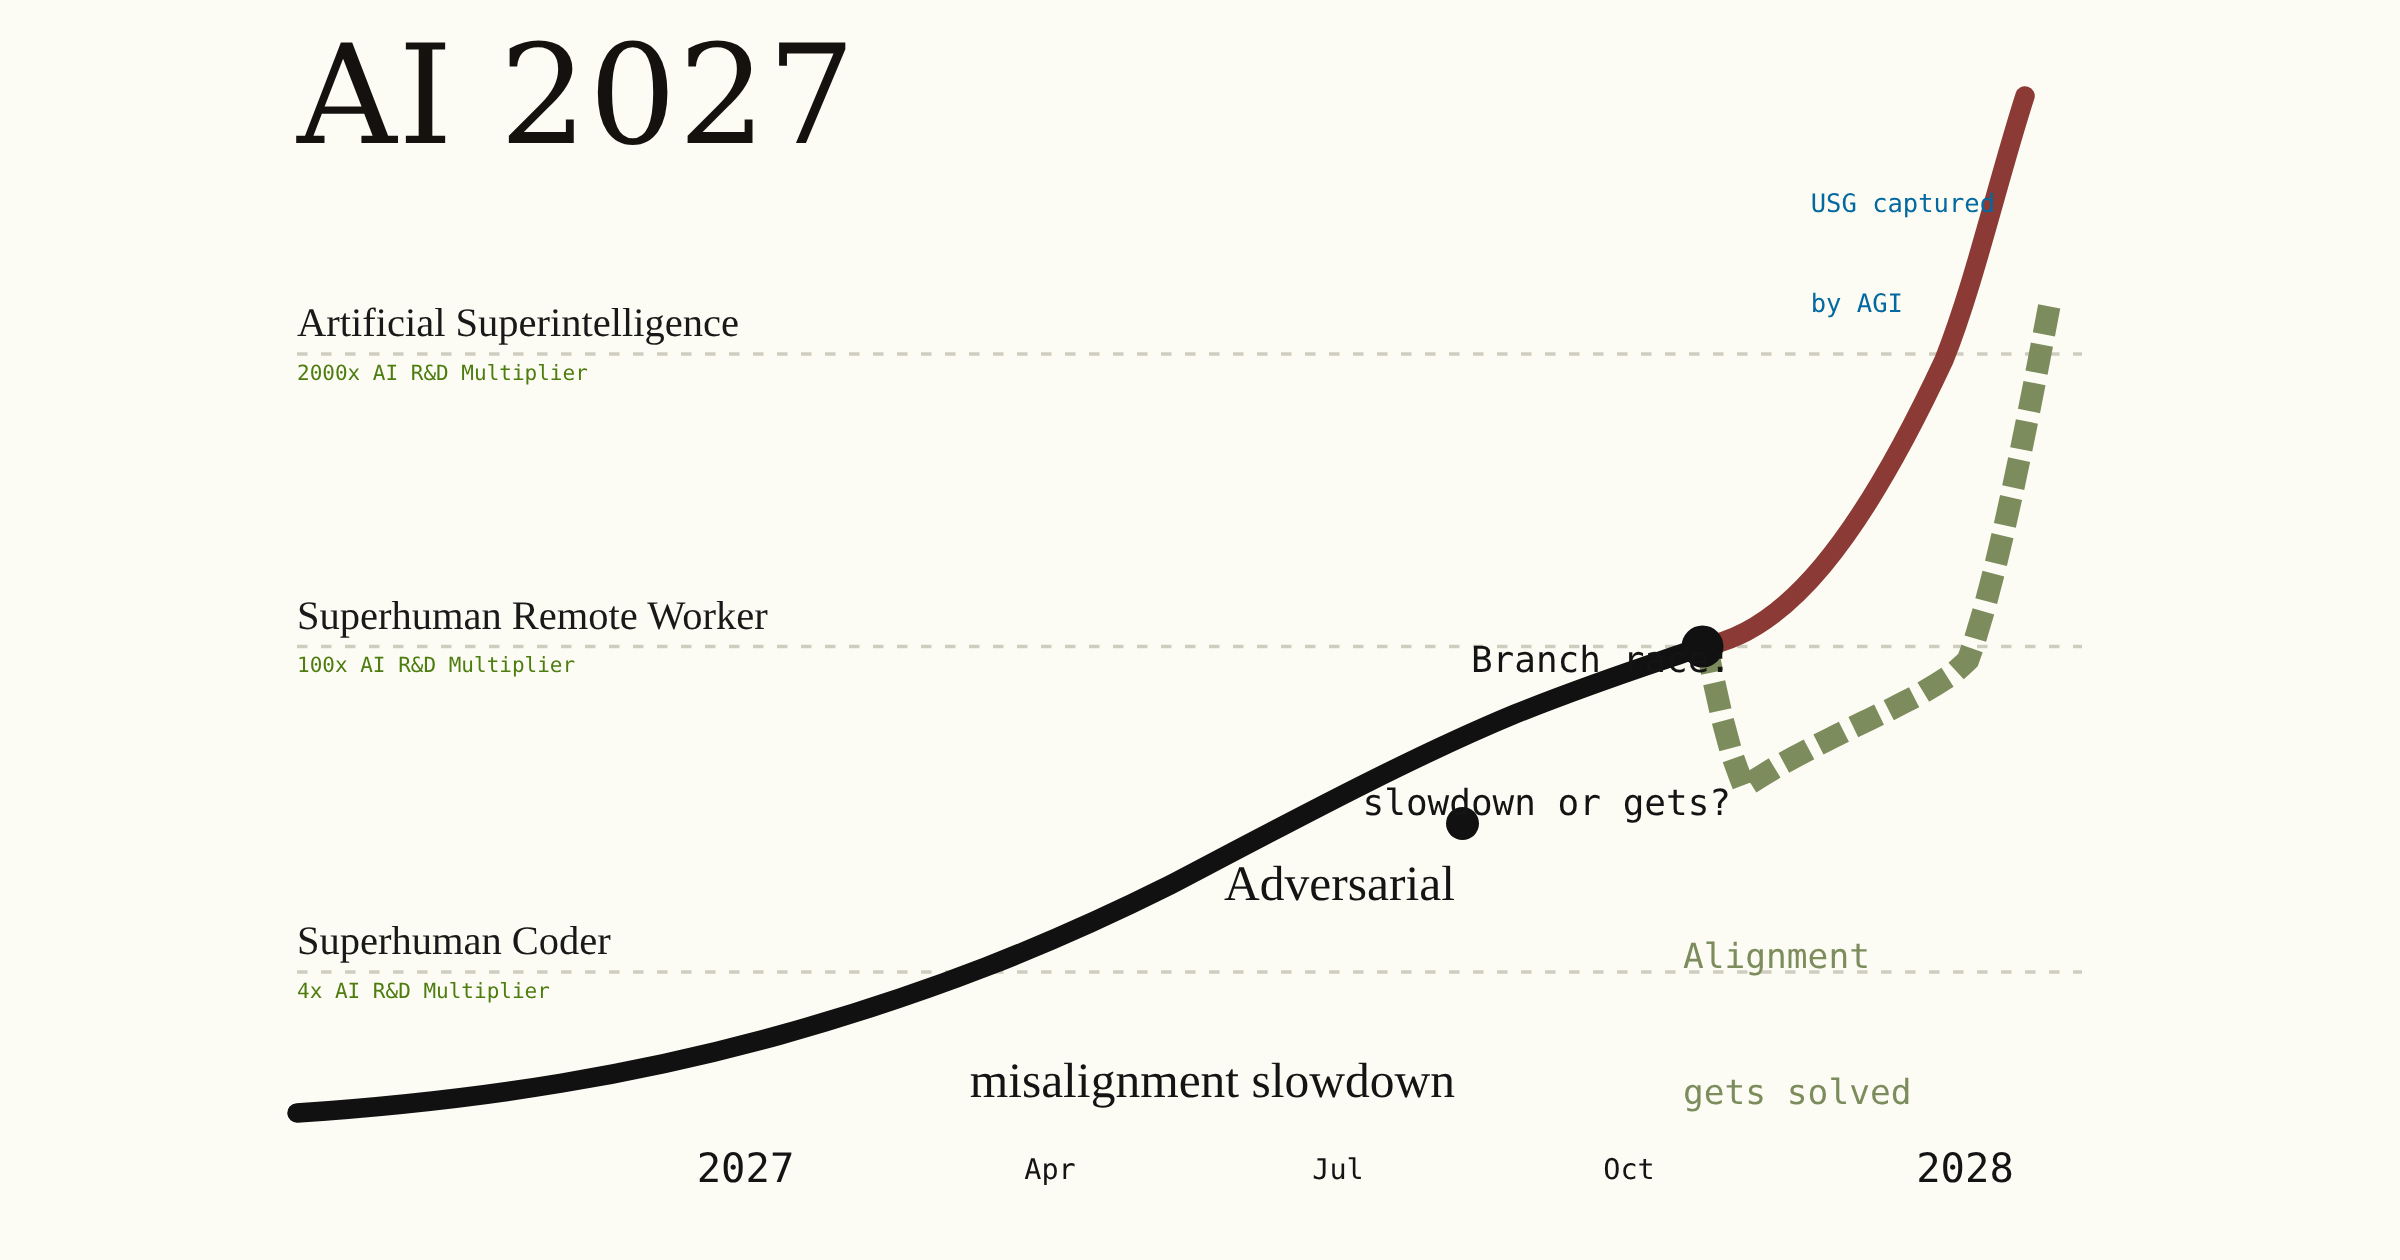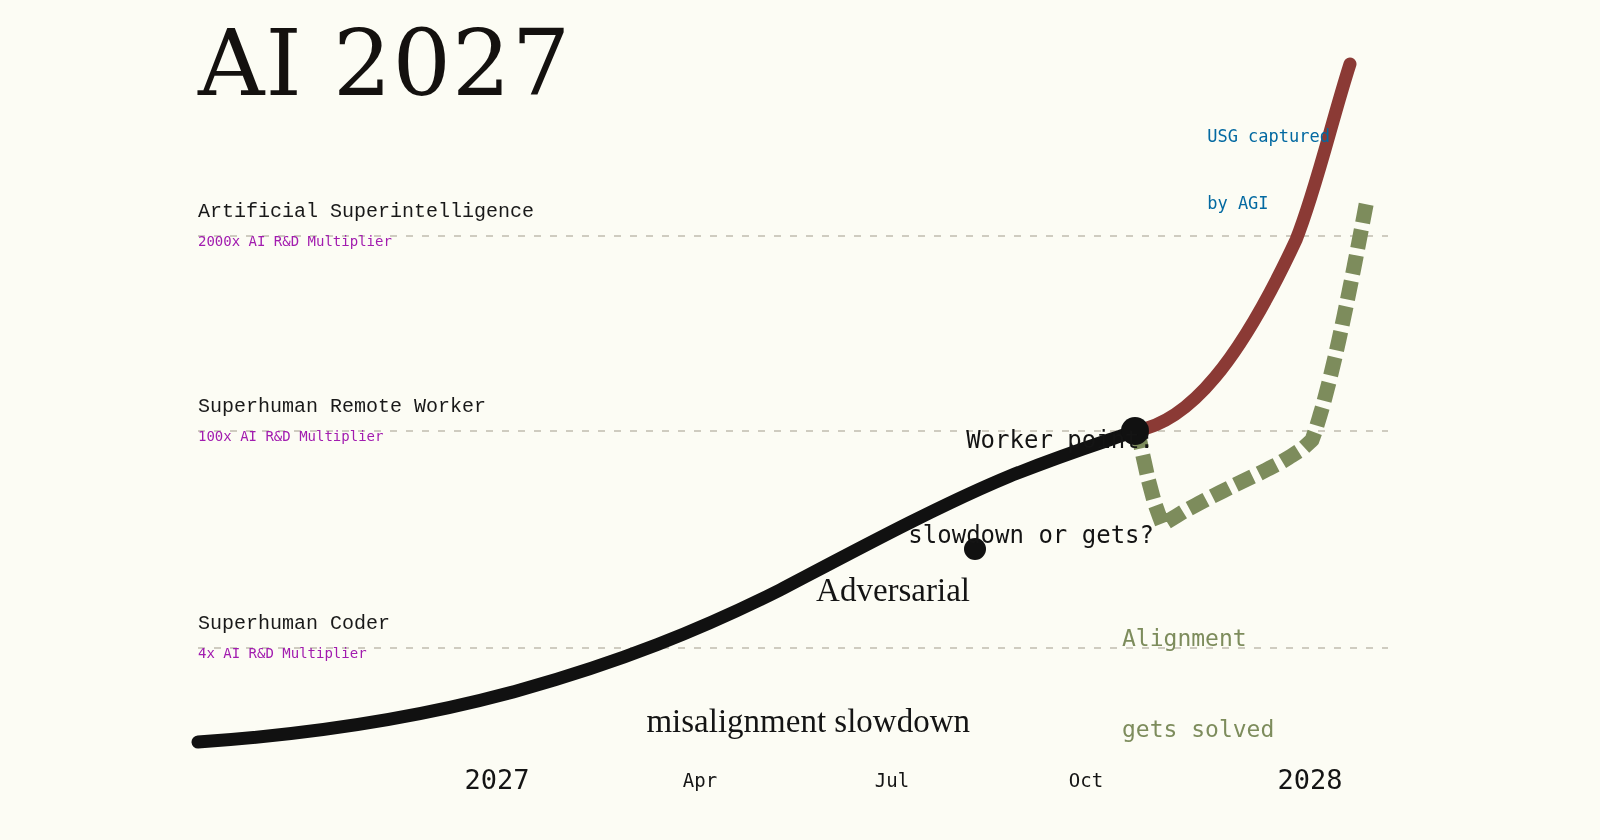--- a/index.html
+++ b/index.html
@@ -38,30 +38,30 @@
     width: 1600px;
     height: 840px;
   }
 
   
   .threshold {
     position: absolute;
     left: 198px;
   }
   .threshold-title {
-    font-family: Liberation Mono, monospace;
-    font-size: 20px;
+    font-family: Liberation Serif, serif;
+    font-size: 27px;
     color: #191919;
     white-space: nowrap;
     letter-spacing: 0px;
   }
   .threshold-sub {
     font-family: "DejaVu Sans Mono", "Liberation Mono", monospace;
     font-size: 14px;
-    color: #a21caf;
+    color: #4d7c0f;
     white-space: nowrap;
     margin-top: 10px;
   }
 
   
   .annot {
     position: absolute;
     font-family: "DejaVu Sans Mono", "Liberation Mono", monospace;
     white-space: pre;
     line-height: 1.32;
@@ -146,21 +146,21 @@
     <div class="threshold-title">Superhuman Coder</div>
     <div class="threshold-sub">4x AI R&amp;D Multiplier</div>
   </div>
 
   <div class="annot" id="annot-misalignment">
     <div>Adversarial</div>
     <div>misalignment slowdown</div>
   </div>
 
   <div class="annot" id="annot-branch">
-    <div>Worker point:</div>
+    <div>Branch race:</div>
     <div>slowdown or gets?</div>
   </div>
 
   <div class="annot" id="annot-usg">
     <div>USG captured</div>
     <div>by AGI</div>
   </div>
 
   <div class="annot" id="annot-alignment">
     <div>Alignment</div>

